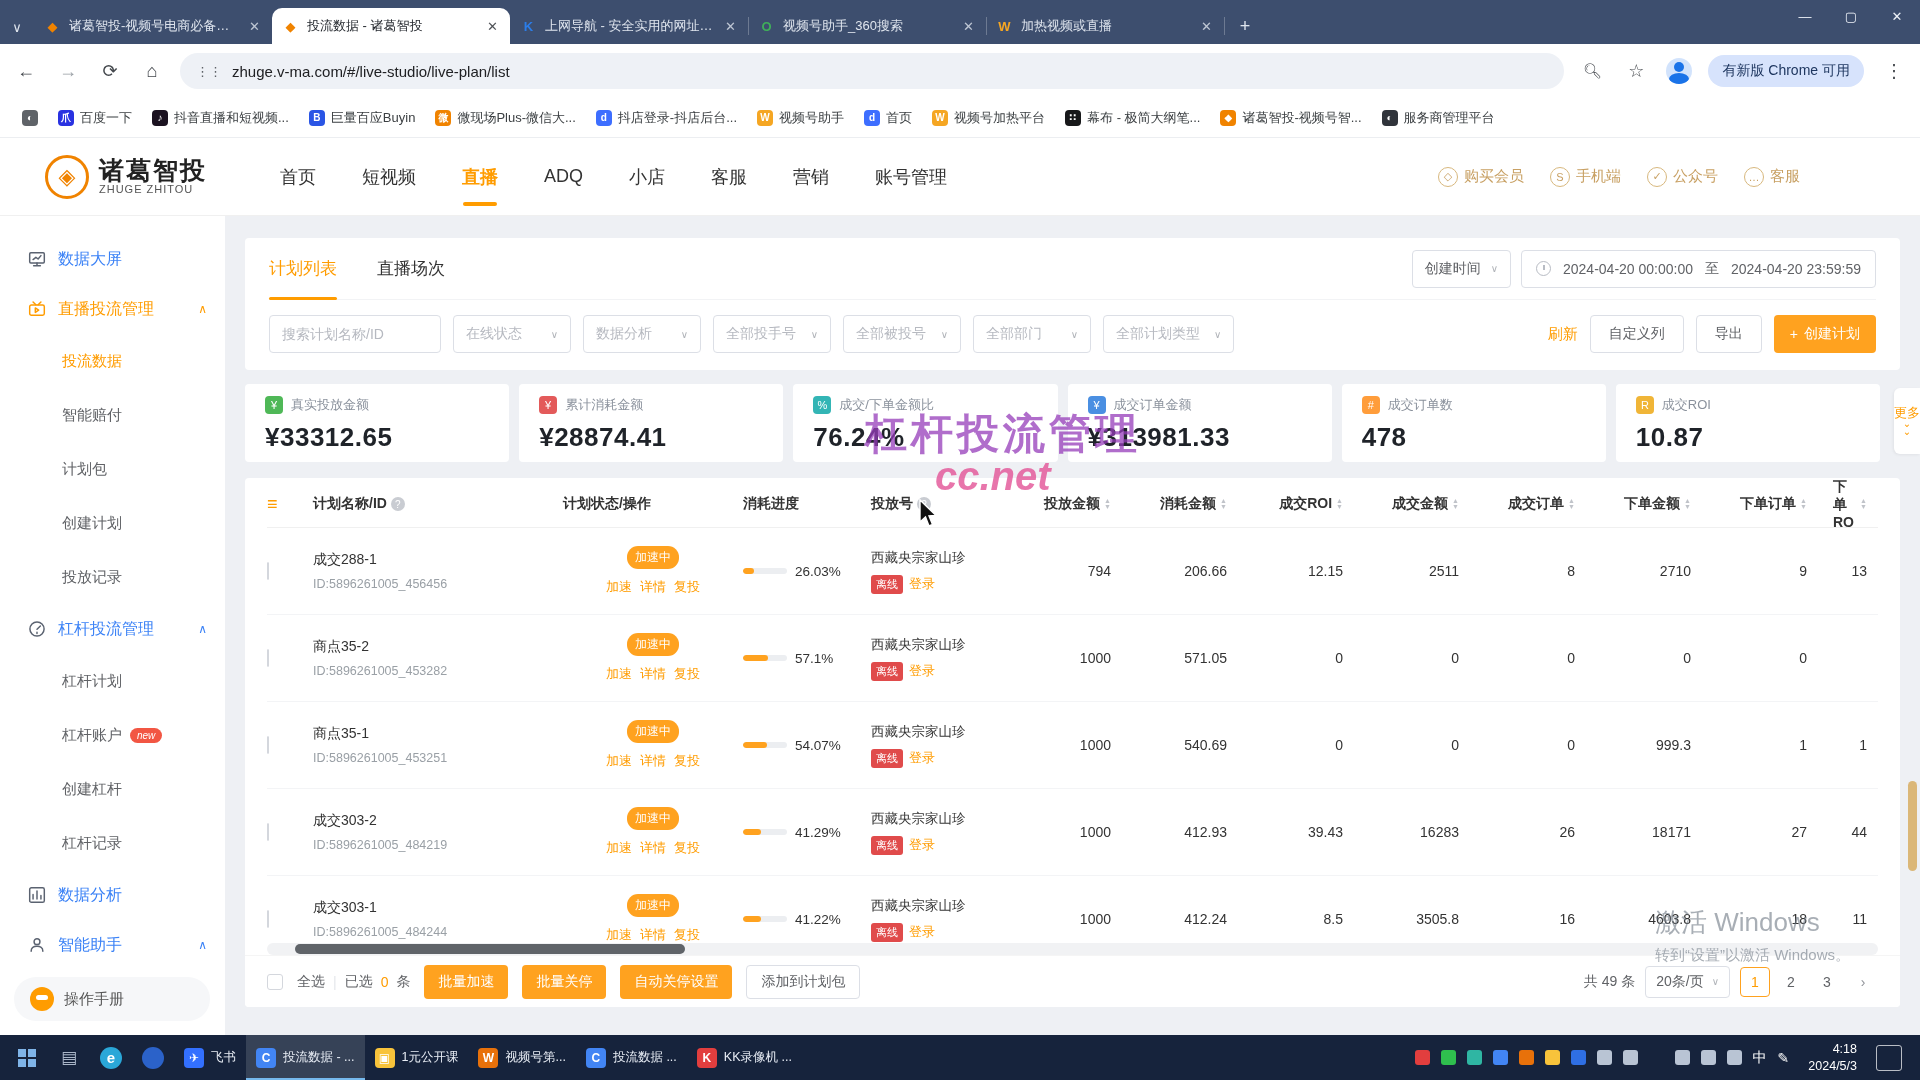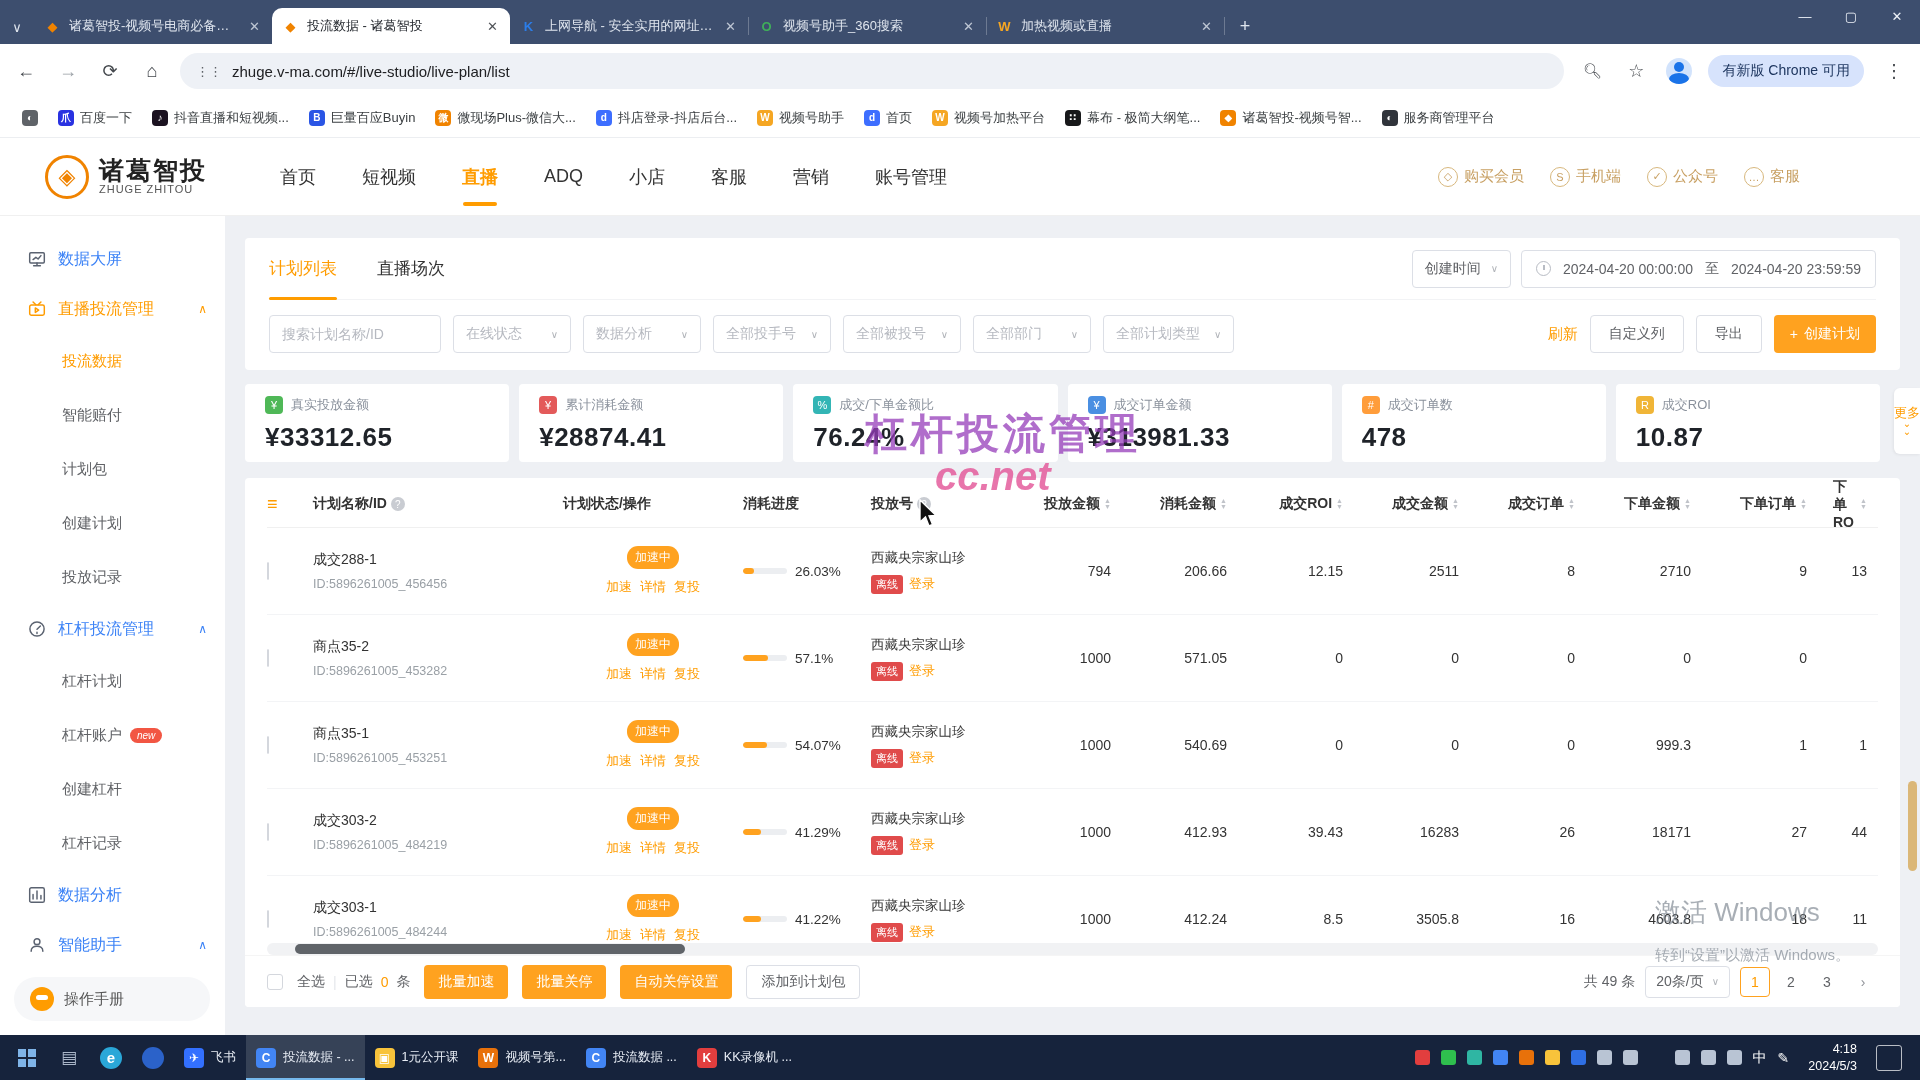--- a/index.html
+++ b/index.html
@@ -120,21 +120,21 @@
   .pg{width:30px;height:30px;border-radius:4px;display:flex;align-items:center;justify-content:center;border:1px solid transparent;}
   .pg.active{border-color:#ffa21f;color:#ff9c00;}
   .pg.next{color:#909399;}
   
   #watermark{position:absolute;left:640px;top:190px;width:360px;height:150px;pointer-events:none;}
   #watermark .l1{font-size:42px;font-weight:bold;color:rgba(150,60,185,.75);letter-spacing:4px;}
   #watermark .l2{font-size:40px;font-weight:bold;font-style:italic;color:rgba(226,82,150,.8);margin-left:70px;margin-top:-8px;}
   #cursor{position:absolute;left:52px;top:92px;}
   #activate{position:absolute;right:70px;bottom:70px;text-align:left;color:rgba(110,120,132,.6);}
   #activate .a1{font-size:26px;}
-  #activate .a2{font-size:15px;margin-top:16px;}
+  #activate .a2{font-size:15px;margin-top:6px;}
   #vscroll{position:absolute;right:3px;top:565px;width:9px;height:90px;border-radius:5px;background:#d8b06a;opacity:.9;}
   
   #taskbar{position:absolute;left:0;bottom:0;width:1920px;height:45px;background:#16233c;display:flex;align-items:center;padding:0 6px;color:#fff;}
   .tb-ic{width:42px;height:45px;display:flex;align-items:center;justify-content:center;font-size:17px;}
   .winlogo{display:grid;grid-template-columns:8px 8px;grid-gap:2px;}
   .winlogo i{width:8px;height:8px;background:#7fb4e8;}
   .tb-app{height:45px;display:flex;align-items:center;gap:7px;padding:0 10px;font-size:12.5px;color:#e8edf5;max-width:132px;}
   .tb-app.active{background:rgba(255,255,255,.14);box-shadow:inset 0 -2px 0 #76b9ed;}
   .tb-app .aic{width:20px;height:20px;border-radius:4px;display:flex;align-items:center;justify-content:center;font-size:12px;font-weight:bold;color:#fff;flex:0 0 20px;}
   .tb-app .albl{overflow:hidden;white-space:nowrap;text-overflow:ellipsis;}

